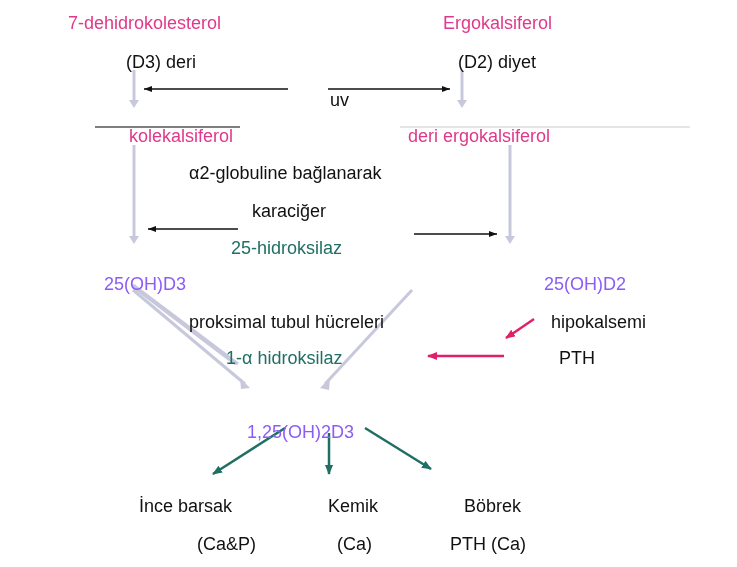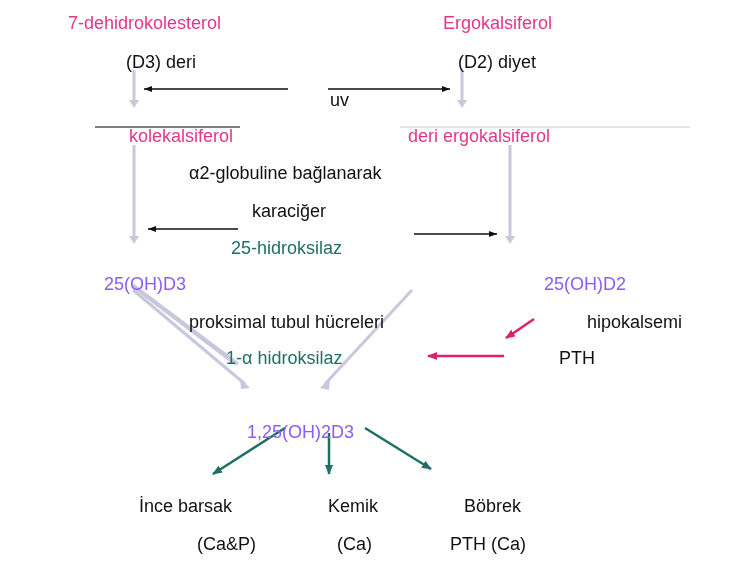--- a/index.html
+++ b/index.html
@@ -83,21 +83,21 @@
 <div class="t black" style="left:458px; top:50px;">(D2) diyet</div>
 <div class="t black" style="left:330px; top:88px;">uv</div>
 <div class="t pink" style="left:97px; top:124px;margin-left:32px;">kolekalsiferol</div>
 <div class="t pink" style="left:408px; top:124px;">deri  ergokalsiferol</div>
 <div class="t black" style="left:189px; top:161px;">α2-globuline bağlanarak</div>
 <div class="t black" style="left:252px; top:199px;">karaciğer</div>
 <div class="t teal" style="left:231px; top:236px;">25-hidroksilaz</div>
 <div class="t red" style="left:104px; top:272px;">25(OH)D3</div>
 <div class="t red" style="left:504px; top:272px;margin-left:40px;">25(OH)D2</div>
 <div class="t black" style="left:189px; top:310px;">proksimal tubul hücreleri</div>
-<div class="t black" style="left:551px; top:310px;margin-left:36px;">hipokalsemi</div>
+<div class="t black" style="left:551px; top:310px;">hipokalsemi</div>
 <div class="t teal" style="left:226px; top:346px;">1-α hidroksilaz</div>
 <div class="t black" style="left:559px; top:346px;">PTH</div>
 <div class="t red" style="left:247px; top:420px;">1,25(OH)2D3</div>
 <div class="t black" style="left:139px; top:494px;">İnce barsak</div>
 <div class="t black" style="left:169px; top:532px;margin-left:28px;">(Ca&amp;P)</div>
 <div class="t black" style="left:328px; top:494px;">Kemik</div>
 <div class="t black" style="left:337px; top:532px;">(Ca)</div>
 <div class="t black" style="left:464px; top:494px;">Böbrek</div>
 <div class="t black" style="left:450px; top:532px;">PTH (Ca)</div>
 

